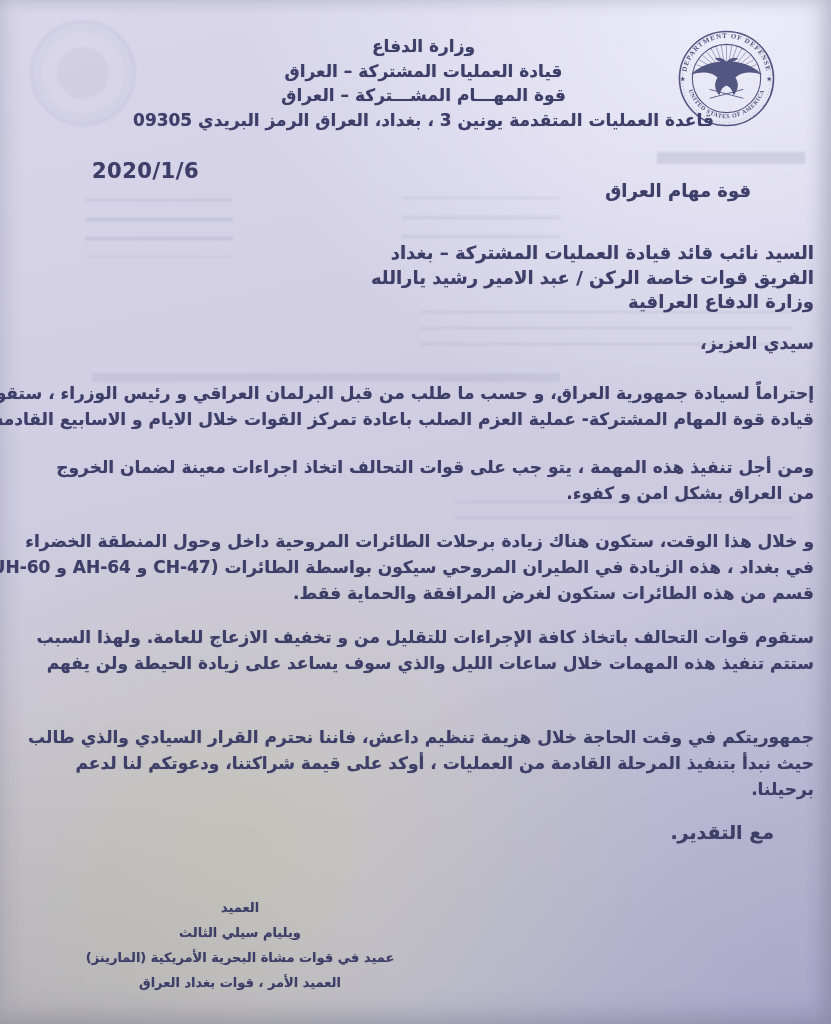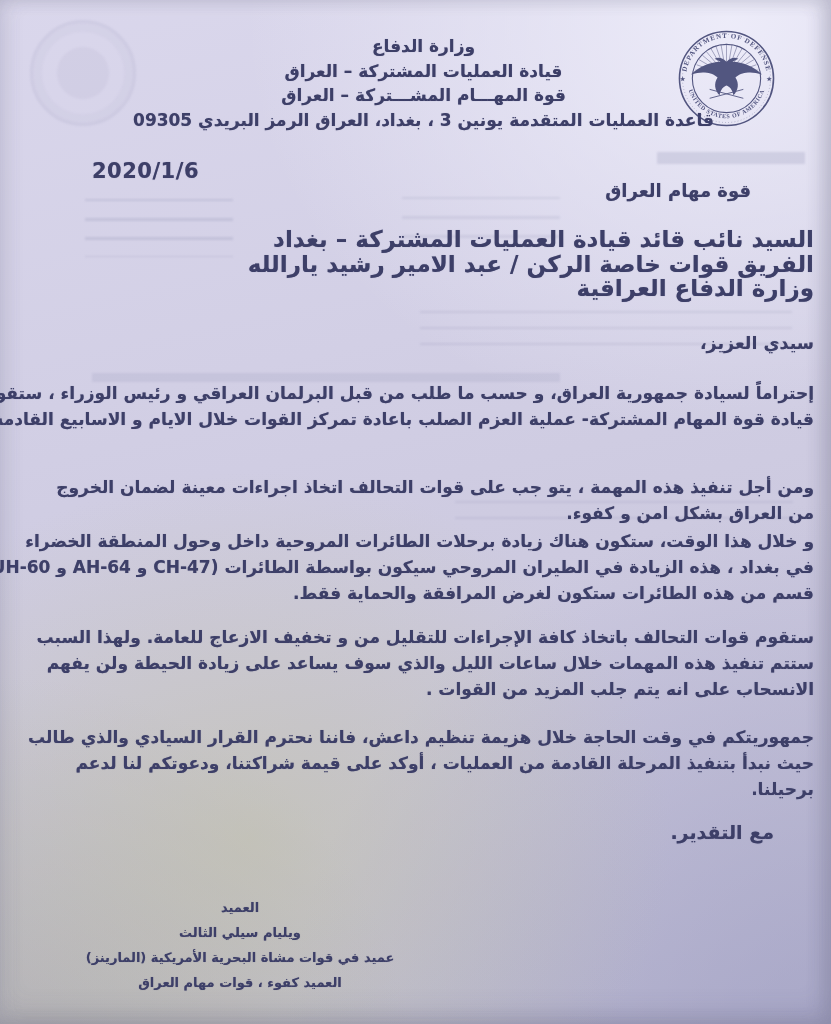--- a/index.html
+++ b/index.html
@@ -16,24 +16,24 @@
   .vignette{position:absolute;inset:0;pointer-events:none;
     box-shadow:inset -10px 0 16px rgba(70,70,100,.16), inset 0 -12px 26px rgba(70,70,100,.14),
                inset 0 8px 26px rgba(255,255,255,.10), inset 4px 0 18px rgba(120,118,150,.10);}
   .blk{position:absolute;}
   .ar{direction:rtl;unicode-bidi:plaintext;font-weight:bold;color:#3d3f68;
       text-shadow:0 0 .7px rgba(61,63,104,.55);}
   .line{white-space:nowrap;}
   .letterhead{top:34px;left:0;right:0;text-align:center;font-size:17px;line-height:24.5px;transform:translateX(8px);}
   .date{top:151px;left:92px;font-size:21px;direction:ltr;letter-spacing:.5px;margin-top:8px;}
   .unit{top:180px;right:80px;font-size:18px;text-align:right;}
-  .recipient{top:227px;right:17px;font-size:23px;line-height:24.5px;text-align:right;}
+  .recipient{top:241px;right:17px;font-size:18px;line-height:24.5px;text-align:right;}
   .salutation{top:333px;right:17px;font-size:17.5px;text-align:center;}
   .para{right:17px;font-size:17px;line-height:26px;text-align:right;}
-  .p1{top:380px}.p2{top:474px}.p3{top:528px}.p4{top:624px}.p5{top:724px}
+  .p1{top:380px}.p2{top:454px}.p3{top:528px}.p4{top:624px}.p5{top:724px}
   .closing{top:821px;right:57px;font-size:19px;text-align:right;}
   .signature{top:895px;left:60px;width:360px;text-align:center;font-size:13px;line-height:25px;}
   
   .seal{top:29px;left:677px;width:99px;height:99px;filter:blur(.35px);opacity:.88;}
   
   .ghost-stamp{top:20px;left:30px;width:100px;height:100px;border-radius:50%;
     border:3px solid rgba(125,122,158,.22);box-shadow:inset 0 0 0 9px rgba(125,122,158,.09);
     filter:blur(2.5px);}
   .ghost-stamp::after{content:"";position:absolute;inset:24px;border-radius:50%;
     background:rgba(125,122,158,.14);}
@@ -136,29 +136,28 @@
     <div class="line">من العراق بشكل امن و كفوء.</div>
   </div>
   <div class="blk para p3 ar">
     <div class="line">و خلال هذا الوقت، ستكون هناك زيادة برحلات الطائرات المروحية داخل وحول المنطقة الخضراء</div>
     <div class="line">في بغداد ، هذه الزيادة في الطيران المروحي سيكون بواسطة الطائرات (CH-47 و AH-64 و UH-60)</div>
     <div class="line">قسم من هذه الطائرات ستكون لغرض المرافقة والحماية فقط.</div>
   </div>
   <div class="blk para p4 ar">
     <div class="line">ستقوم قوات التحالف باتخاذ كافة الإجراءات للتقليل من و تخفيف الازعاج للعامة. ولهذا السبب</div>
     <div class="line">ستتم تنفيذ هذه المهمات خلال ساعات الليل والذي سوف يساعد على زيادة الحيطة ولن يفهم</div>
-    <div class="line">الانسحاب على انه يتم جلب المزيد من القوات .</div>
   </div>
   <div class="blk para p5 ar">
     <div class="line">جمهوريتكم في وقت الحاجة خلال هزيمة تنظيم داعش، فاننا نحترم القرار السيادي والذي طالب</div>
     <div class="line">حيث نبدأ بتنفيذ المرحلة القادمة من العمليات ،  أوكد على قيمة شراكتنا، ودعوتكم لنا لدعم</div>
     <div class="line">برحيلنا.</div>
   </div>
 
   <div class="blk closing ar">مع التقدير.</div>
 
   <div class="blk signature ar">
     <div class="line">العميد</div>
     <div class="line">ويليام سيلي الثالث</div>
     <div class="line">عميد في قوات مشاة البحرية الأمريكية (المارينز)</div>
-    <div class="line">العميد كفوء ، قوات مهام العراق</div>
+    <div class="line">العميد الأمر ، قوات بغداد العراق</div>
   </div>
 </div>
 
 </body></html>

